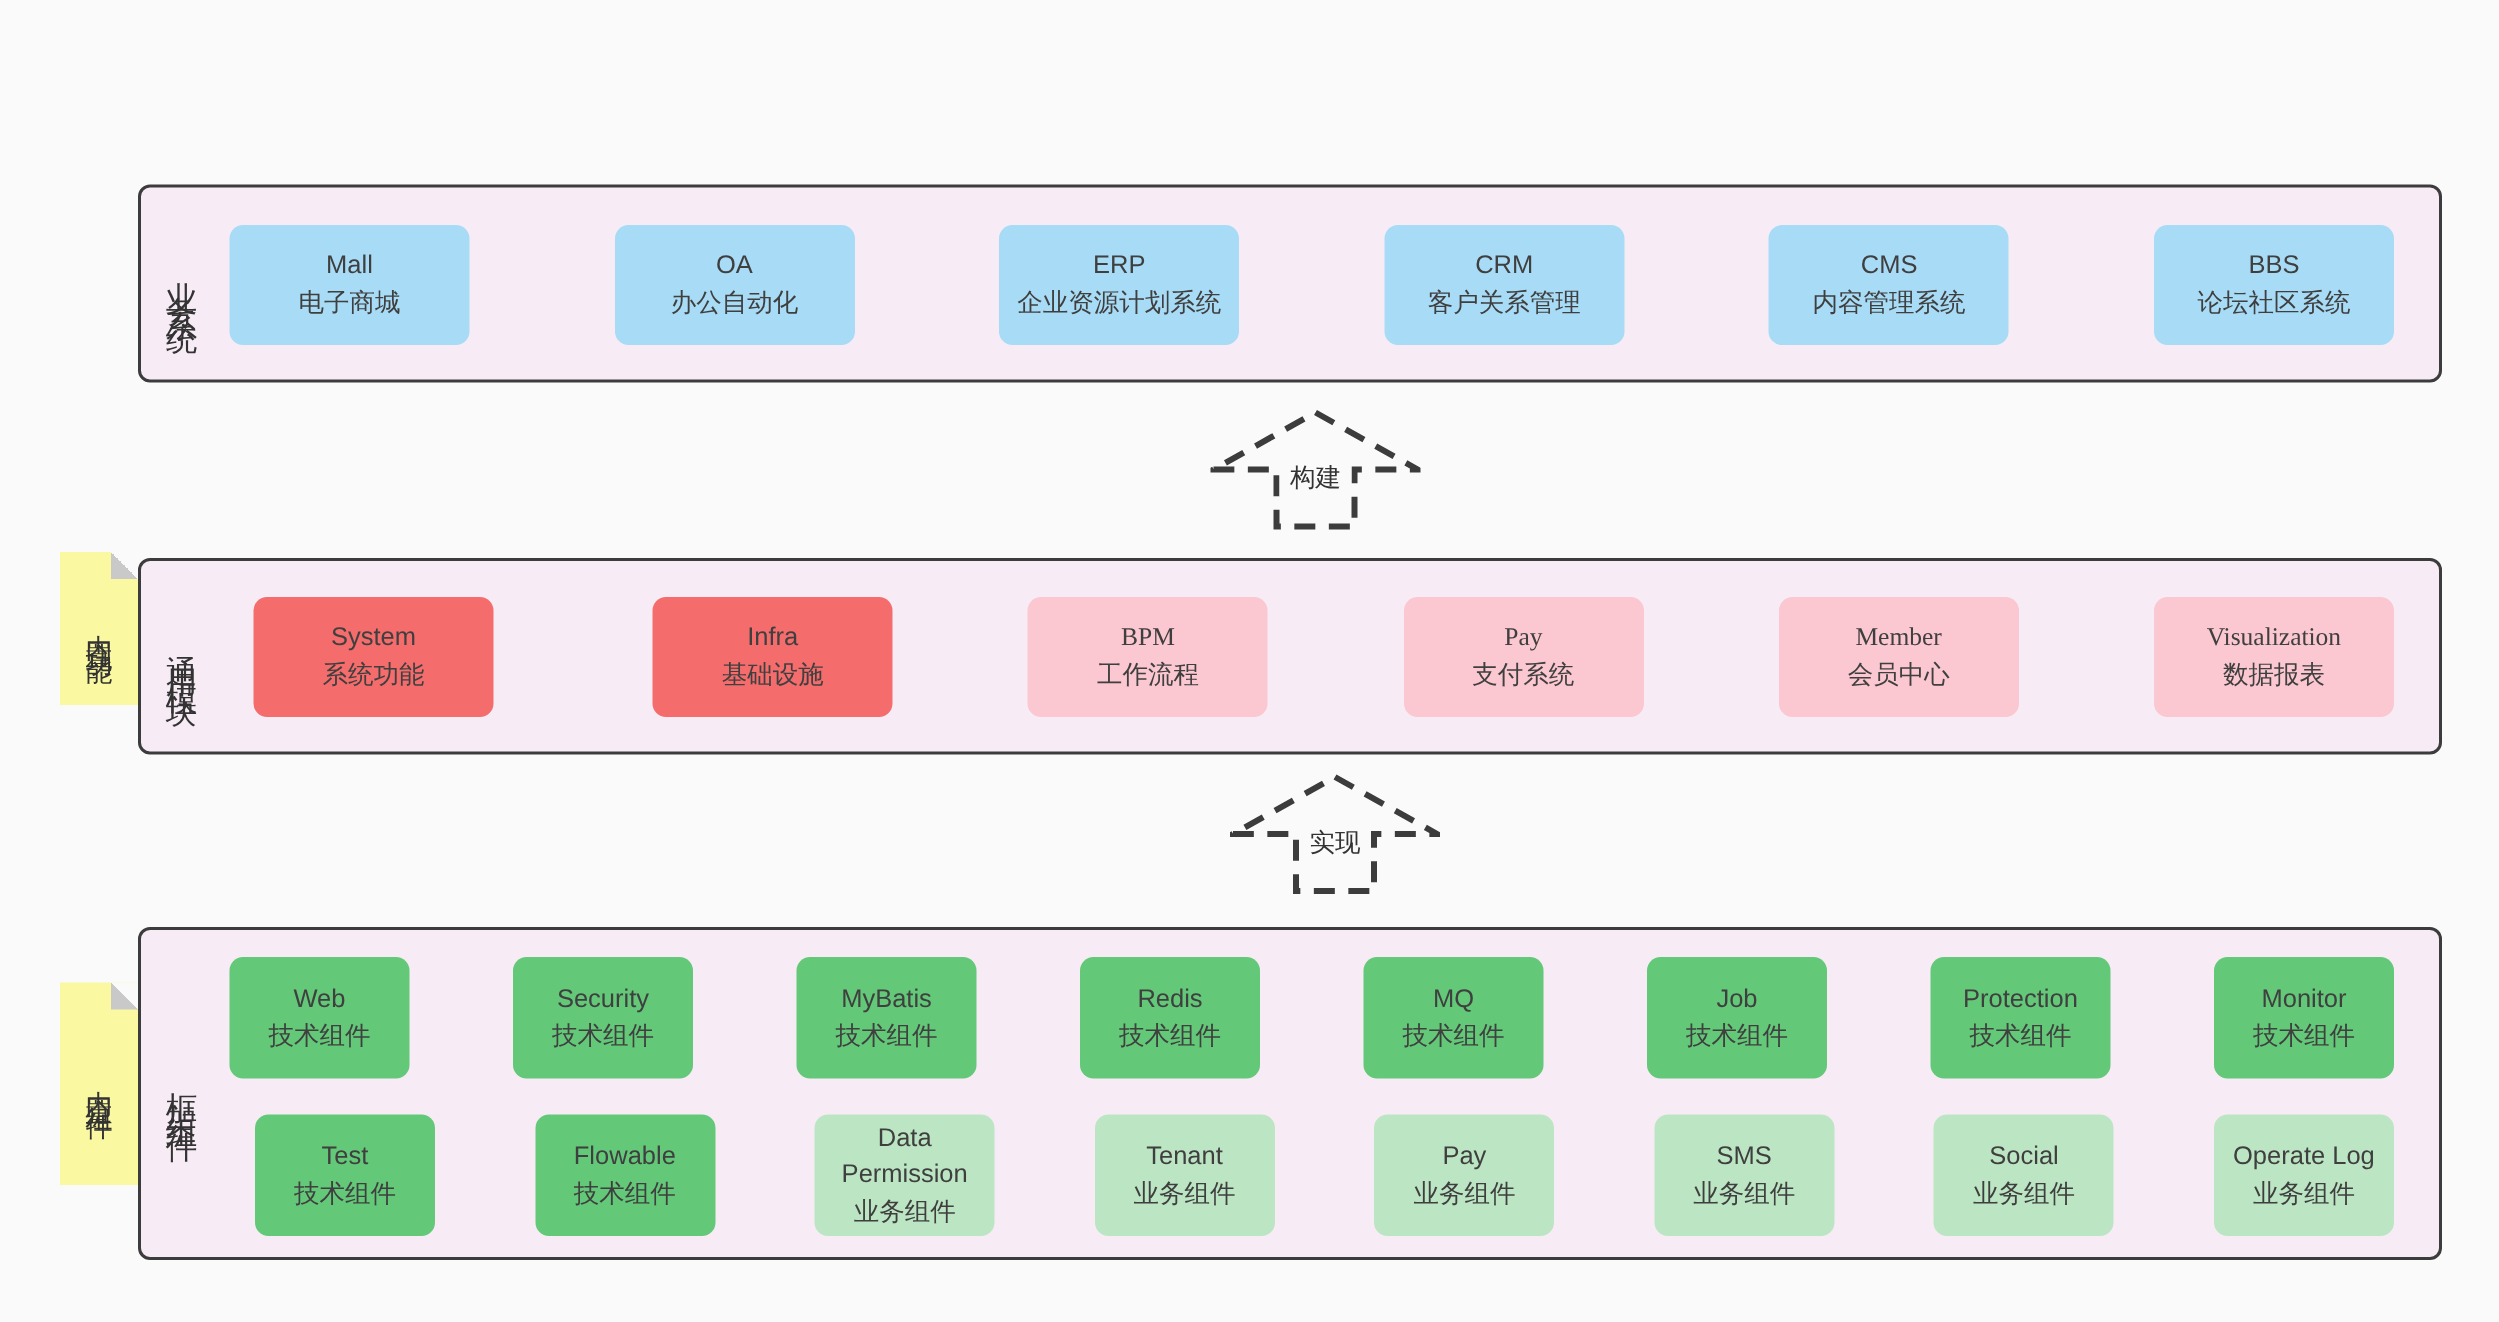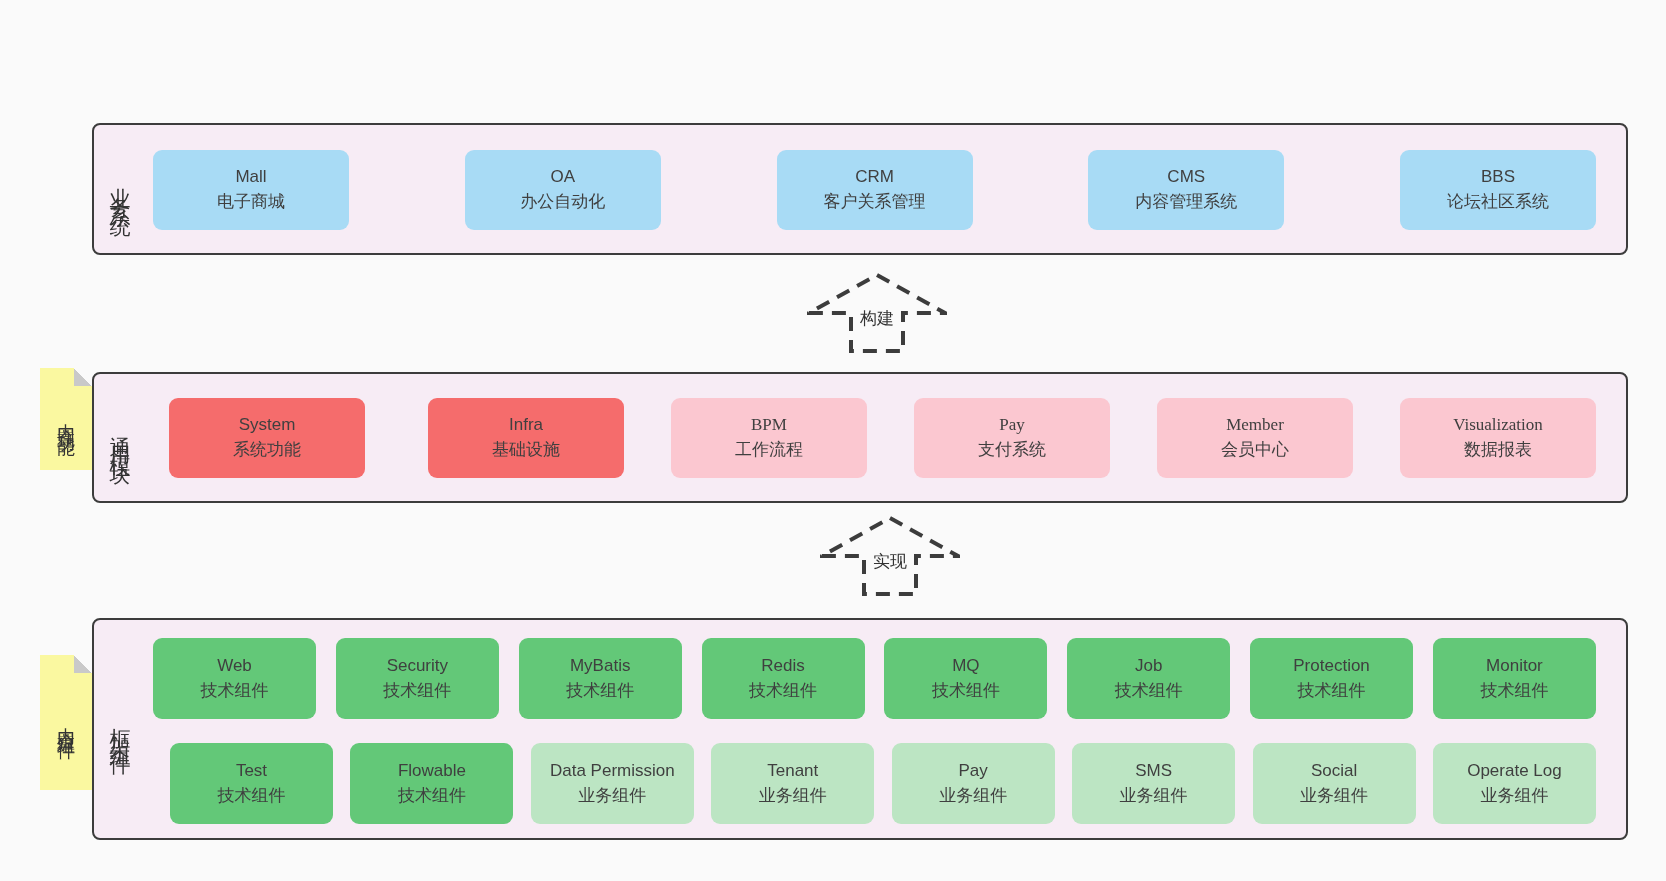--- a/index.html
+++ b/index.html
@@ -23,22 +23,22 @@
   .row{
     position:absolute;left:59px;right:30px;
     display:flex;justify-content:space-between;
   }
   .box{
     border-radius:9px;
     display:flex;flex-direction:column;align-items:center;justify-content:center;
     text-align:center;font-size:17px;line-height:1.45;color:#3f3f3f;
     box-sizing:border-box;padding:4px 6px;
   }
-  .w-lg{width:196px;height:80px;}
-  .w-sm{width:163px;height:81px;}
+  .w-lg{width:160px;height:80px;}
+  .w-sm{width:120px;height:81px;}
   .blue{background:#a8dbf5;}
   .red{background:#f56c6c;margin-left:16px;}
   .pink{background:#fbc7d0;font-family:Liberation Serif, serif;}
   .green{background:#63c878;}
   .lgreen{background:#bce5c3;}
   .sticky{
     position:absolute;left:40px;width:52px;background:#faf8a0;z-index:1;
     display:flex;align-items:center;justify-content:center;
   }
   .sticky::after{
@@ -69,20 +69,24 @@
   <div class="row" style="top:25px;">
     <div class="box blue w-lg">
       <div>Mall</div>
       <div>电子商城</div>
     </div>
     <div class="box blue w-lg">
       <div>OA</div>
       <div>办公自动化</div>
     </div>
     <div class="box blue w-lg">
+      <div>ERP</div>
+      <div>企业资源计划系统</div>
+    </div>
+    <div class="box blue w-lg">
       <div>CRM</div>
       <div>客户关系管理</div>
     </div>
     <div class="box blue w-lg">
       <div>CMS</div>
       <div>内容管理系统</div>
     </div>
     <div class="box blue w-lg">
       <div>BBS</div>
       <div>论坛社区系统</div>

